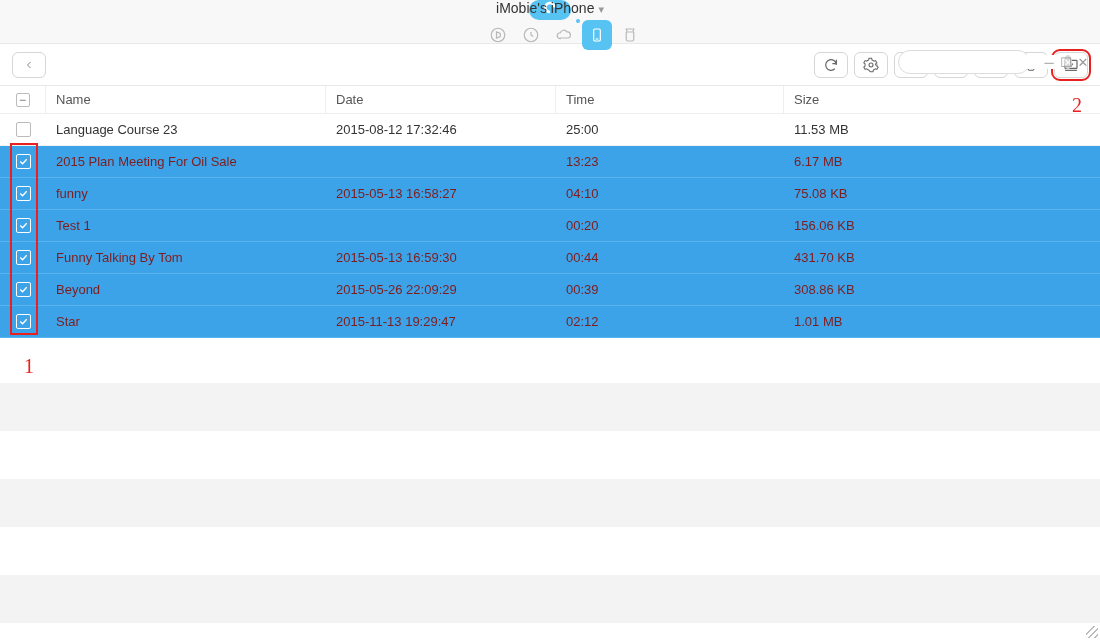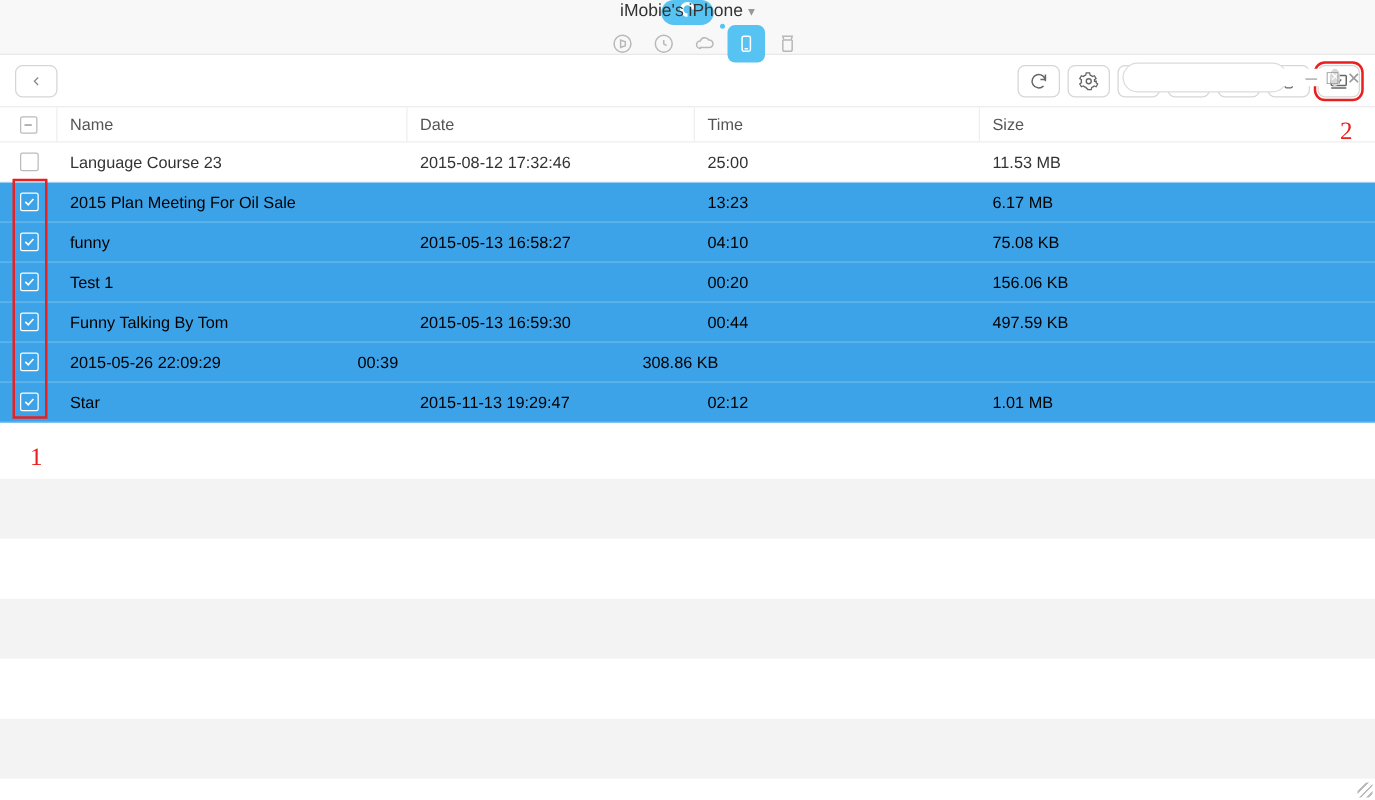--- a/index.html
+++ b/index.html
@@ -43,21 +43,21 @@
   .hcheck { width:14px; height:14px; border:1px solid #bbb; border-radius:2px; display:flex; align-items:center; justify-content:center; font-size:12px; color:#777; background:#fff; cursor:pointer; }
 
   
   .tbody { }
   .row { height:32px; display:flex; align-items:center; font-size:13px; color:#333; border-bottom:1px solid #f1f1f1; }
   .row .c-check { width:46px; display:flex; align-items:center; justify-content:center; height:100%; }
   .row .c-name { flex:1; padding-left:10px; }
   .row .c-date { width:230px; padding-left:10px; }
   .row .c-time { width:228px; padding-left:10px; }
   .row .c-size { width:316px; padding-left:10px; }
-  .row.selected { background:#3da3e8; color:#000000; border-bottom:1px solid #5bb4ee; }
+  .row.selected { background:#3da3e8; color:#7f1d1d; border-bottom:1px solid #5bb4ee; }
 
   .check { width:15px; height:15px; border:1px solid #bbb; border-radius:2px; background:#fff; display:flex; align-items:center; justify-content:center; cursor:pointer; }
   .check.sel { border:1px solid #fff; background:transparent; color:#fff; }
   .check.sel svg { stroke:#fff; }
 
   
   .anno-checks { position:absolute; left:10px; top:143px; width:28px; height:192px; border:2px solid #e82020; pointer-events:none; }
   .anno-label { position:absolute; font-family:"Times New Roman", serif; font-size:20px; color:#e82020; pointer-events:none; }
 
   
@@ -245,30 +245,31 @@
       <div class="c-check">
         <div class="check sel">
           <svg width="11" height="11" viewBox="0 0 24 24" fill="none" stroke="currentColor" stroke-width="3">
             <polyline points="5 12 10 17 19 7"></polyline>
           </svg>
         </div>
       </div>
       <div class="c-name">Funny Talking By Tom</div>
       <div class="c-date">2015-05-13 16:59:30</div>
       <div class="c-time">00:44</div>
-      <div class="c-size">497.59 KB</div>
-    </div>
-    <div class="row selected">
-      <div class="c-check">
-        <div class="check sel">
-          <svg width="11" height="11" viewBox="0 0 24 24" fill="none" stroke="currentColor" stroke-width="3">
-            <polyline points="5 12 10 17 19 7"></polyline>
-          </svg>
-        </div>
-      </div>
+      <div class="c-size">431.70 KB</div>
+    </div>
+    <div class="row selected">
+      <div class="c-check">
+        <div class="check sel">
+          <svg width="11" height="11" viewBox="0 0 24 24" fill="none" stroke="currentColor" stroke-width="3">
+            <polyline points="5 12 10 17 19 7"></polyline>
+          </svg>
+        </div>
+      </div>
+      <div class="c-name">Beyond</div>
       <div class="c-date">2015-05-26 22:09:29</div>
       <div class="c-time">00:39</div>
       <div class="c-size">308.86 KB</div>
     </div>
     <div class="row selected">
       <div class="c-check">
         <div class="check sel">
           <svg width="11" height="11" viewBox="0 0 24 24" fill="none" stroke="currentColor" stroke-width="3">
             <polyline points="5 12 10 17 19 7"></polyline>
           </svg>

